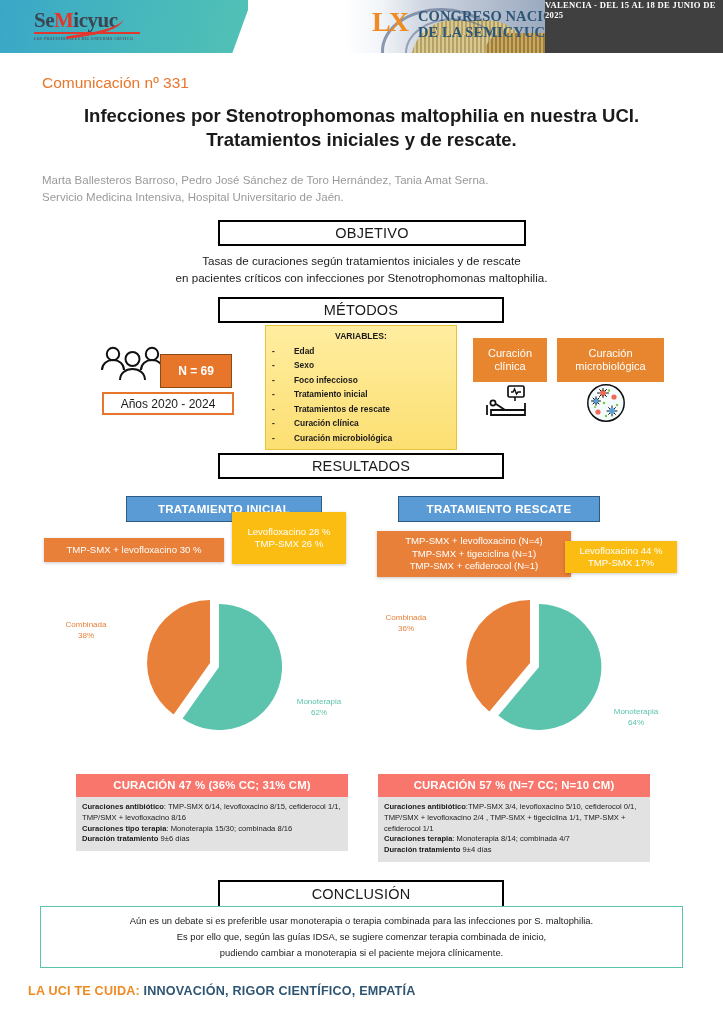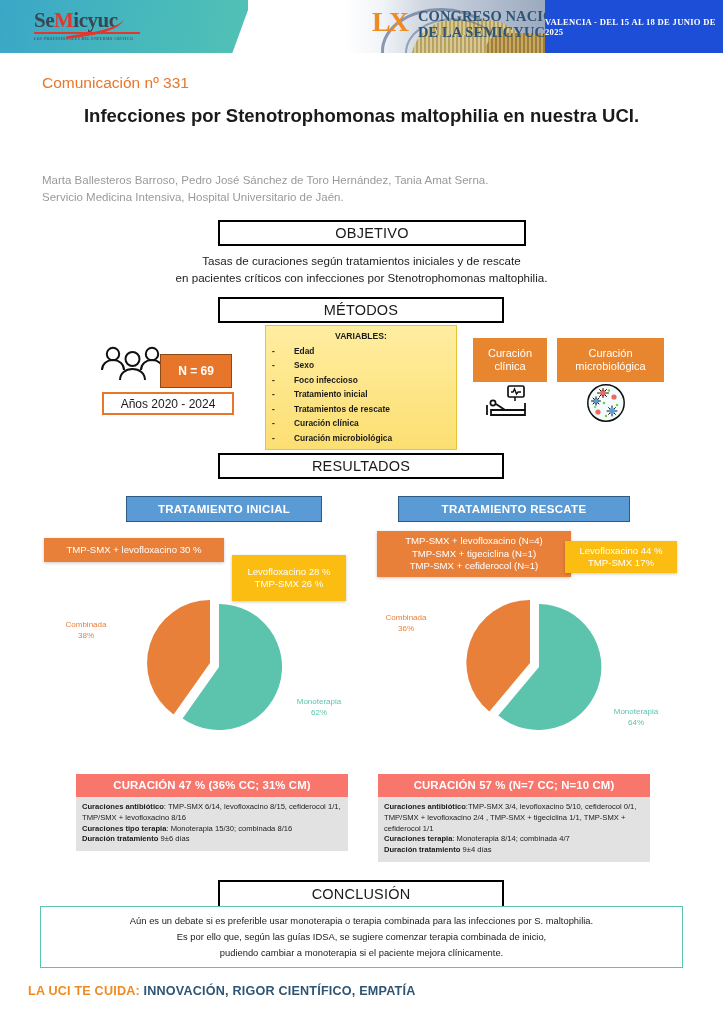--- a/index.html
+++ b/index.html
@@ -51,22 +51,22 @@
     background:repeating-linear-gradient(92deg,#d9c98e 0 2px,#b49f5d 2px 4px);
     border-radius:60px 60px 6px 6px; opacity:.95;
   }
   .dome2 {
     position:absolute; left:140px; top:33px; width:62px; height:22px;
     background:repeating-linear-gradient(90deg,#caa95f 0 2px,#9c7f40 2px 4px);
     border-radius:20px 4px 2px 2px;
   }
   .banner-right {
     position:absolute; left:545px; top:0; width:178px; height:53px;
-    background:#1d4ed8; color:#fff;
-    display:flex; align-items:center; justify-content:center;
+    background:#404040; color:#fff;
+    display:flex; justify-content:center;
   }
   .banner-right span { font-size:8.6px; font-weight:700; letter-spacing:.3px; }
 
   
   .comm { position:absolute; left:42px; top:74px; font-size:15.5px; color:#e8762a; font-weight:400; }
   .title {
     position:absolute; left:40px; top:104px; width:643px; text-align:center;
     font-size:18.5px; font-weight:700; line-height:1.32; color:#1a1a1a;
   }
   .authors {
@@ -191,20 +191,21 @@
   </div>
 
   <div class="banner-right">
     <span>VALENCIA - DEL 15 AL 18 DE JUNIO DE 2025</span>
   </div>
 </div>
 
 <div class="comm">Comunicación nº 331</div>
 <div class="title">
   <div>Infecciones por Stenotrophomonas maltophilia en nuestra UCI.</div>
+  <div>Tratamientos iniciales y de rescate.</div>
 </div>
 <div class="authors">
   <div>Marta Ballesteros Barroso, Pedro José Sánchez de Toro Hernández, Tania Amat Serna.</div>
   <div>Servicio Medicina Intensiva, Hospital Universitario de Jaén.</div>
 </div>
 
 <div class="sec-hdr" style="left:218px; top:220px; width:308px; height:26px;">OBJETIVO</div>
 
 <div class="objetivo-body">
   <div>Tasas de curaciones según tratamientos iniciales y de rescate</div>
@@ -308,21 +309,21 @@
     <path d="M26 23v1.6M26 33v-1.6M21 28h1.6M31 28h-1.6M22.6 24.6l1.1 1.1M29.4 31.4l-1.1-1.1M22.6 31.4l1.1-1.1M29.4 24.6l-1.1 1.1"></path>
   </g>
 </svg>
 
 <div class="sec-hdr" style="left:218px; top:453px; width:286px; height:26px;">RESULTADOS</div>
 
 <div class="treat-hdr" style="left:126px; top:496px; width:196px;">TRATAMIENTO INICIAL</div>
 
 <div class="chip chip-orange" style="left:44px; top:538px; width:180px; height:24px;">TMP-SMX + levofloxacino 30 %</div>
 
-<div class="chip chip-yellow" style="left:232px; top:555px; width:114px; height:46px;">
+<div class="chip chip-yellow" style="left:232px; top:512px; width:114px; height:52px;">
   <div>
     <div>Levofloxacino 28 %</div>
     <div>TMP-SMX  26 %</div>
   </div>
 </div>
 
 <svg class="pie" style="left:135px; top:592px;" viewBox="0 0 160 150">
 
   <path d="M84 12 A63 63 0 1 1 47.6 126.4 L84 75 Z" fill="#5cc3ad"></path>
 
@@ -334,21 +335,21 @@
 <div class="pie-lbl lbl-comb" style="left:58px; top:620px; width:56px;">
   <div>Combinada</div>
   <div>38%</div>
 </div>
 
 <div class="pie-lbl lbl-mono" style="left:288px; top:697px; width:62px;">
   <div>Monoterapia</div>
   <div>62%</div>
 </div>
 
-<div class="treat-hdr" style="left:398px; top:496px; width:232px;">TRATAMIENTO RESCATE</div>
+<div class="treat-hdr" style="left:398px; top:496px; width:202px;">TRATAMIENTO RESCATE</div>
 
 <div class="chip chip-orange" style="left:377px; top:531px; width:194px; height:46px;">
   <div>
     <div>TMP-SMX + levofloxacino (N=4)</div>
     <div>TMP-SMX + tigeciclina (N=1)</div>
     <div>TMP-SMX + cefiderocol (N=1)</div>
   </div>
 </div>
 
 <div class="chip chip-yellow" style="left:565px; top:541px; width:112px; height:32px;">

